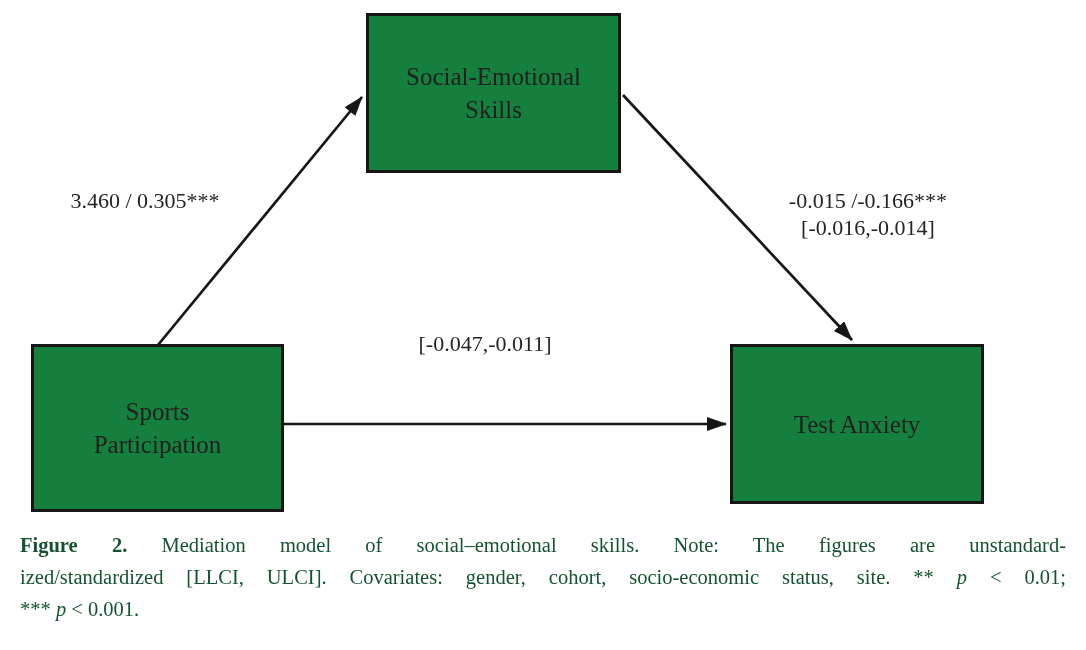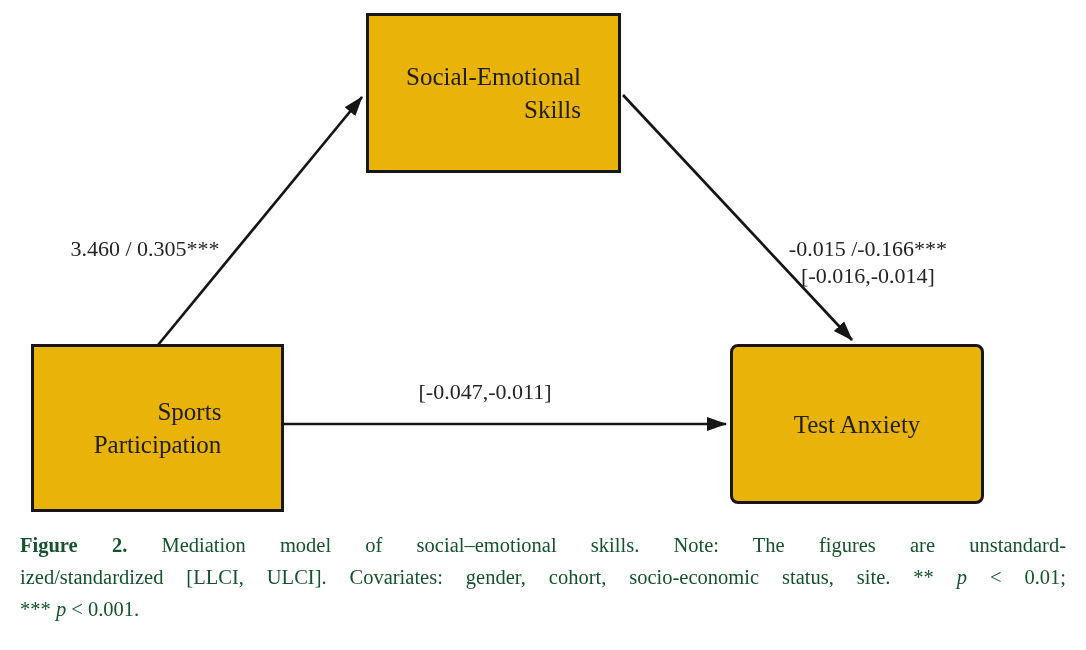--- a/index.html
+++ b/index.html
@@ -10,42 +10,41 @@
     background: #ffffff;
     font-family: "Liberation Serif", serif;
     color: #1a1a1a;
     overflow: hidden;
   }
   .diagram { position: absolute; left: 0; top: 0; width: 1086px; height: 520px; }
   .arrow-layer { position: absolute; left: 0; top: 0; width: 1086px; height: 520px; }
   .node {
     position: absolute;
     border: 3px solid #161616;
-    background: #eab308;
+    background: #15803d;
     display: flex;
     align-items: center;
     justify-content: center;
-    text-align: right;
+    text-align: center;
     font-size: 25px;
     line-height: 33px;
     white-space: pre-line;
     color: #1f1f1f;
     box-sizing: border-box;
   }
   .node-mediator  { left: 366px; top: 13px;  width: 255px; height: 160px; }
   .node-predictor { left: 31px;  top: 344px; width: 253px; height: 168px; }
-  .node-outcome   { left: 730px; top: 344px; width: 254px; height: 160px; border-radius: 8px; }
+  .node-outcome   { left: 730px; top: 344px; width: 254px; height: 160px; }
   .path-label {
     position: absolute;
     width: 240px;
     text-align: center;
     font-size: 22px;
     line-height: 27px;
     color: #242424;
-    margin-top: 48px;
   }
   .path-label-a { left: 25px;  top: 187px; }
   .path-label-b { left: 748px; top: 187px; }
   .path-label-c { left: 365px; top: 330px; }
   .caption {
     position: absolute;
     left: 20px;
     top: 529px;
     width: 1046px;
     font-size: 20.5px;

